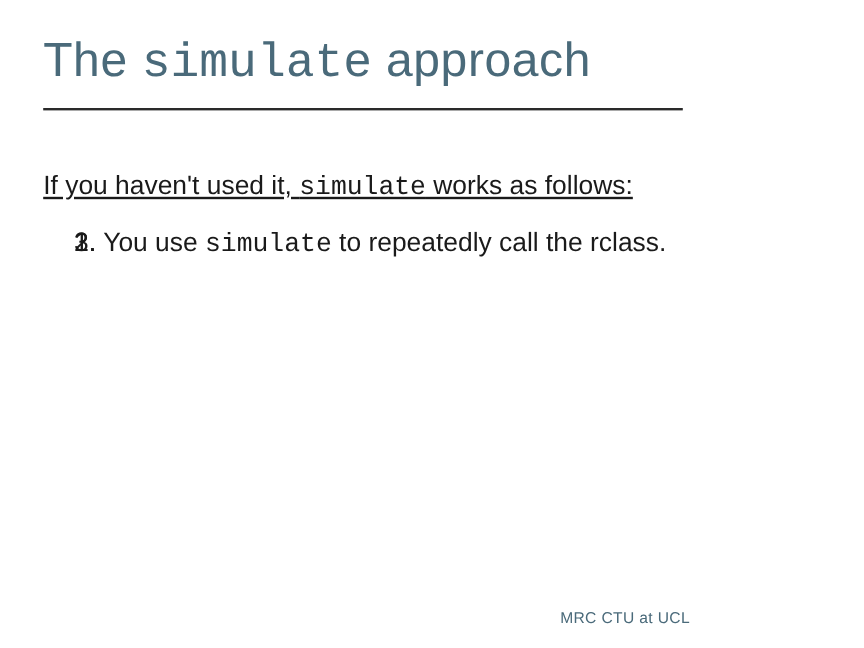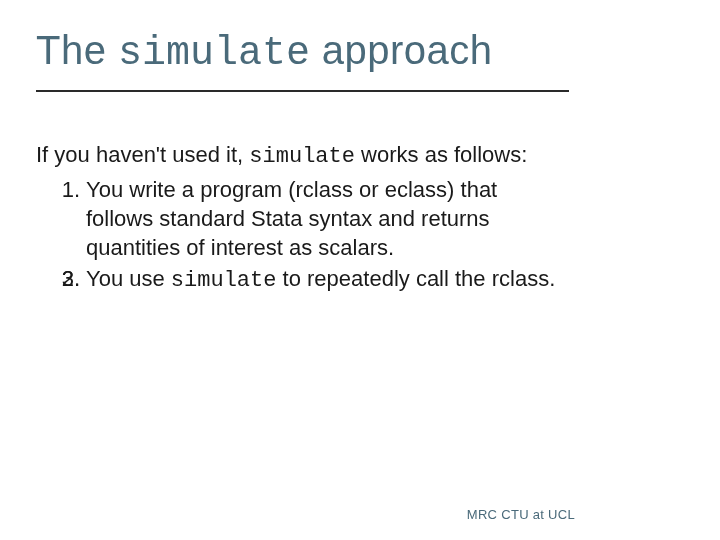--- a/index.html
+++ b/index.html
@@ -31,21 +31,21 @@
     border: none;
     border-top: 2px solid #2a2a2a;
     margin: 0;
   }
   .body {
     margin-top: 48px;
     font-size: 22px;
     line-height: 1.32;
     color: #1a1a1a;
   }
-  .intro { margin-bottom: 4px; }
+  .intro { margin-bottom: 16px; text-decoration: underline; }
   .intro .code { font-family: "Courier New", Courier, monospace; }
   ol { list-style: none; padding-left: 28px; }
   ol li {
     position: relative;
     padding-left: 22px;
     margin-bottom: 2px;
   }
   ol li .num {
     position: absolute;
     left: -10px;
@@ -75,21 +75,20 @@
 
   <div class="body">
 
     <p class="intro">
       <span>If you haven't used it, </span><span class="code">simulate</span><span> works as follows:</span>
     </p>
 
     <ol>
       <li>
         <span class="num">1.</span>
-        <span>You write a program (rclass or eclass) that follows standard Stata syntax and returns quantities of interest as scalars.</span>
       </li>
       <li>
         <span class="num">2.</span>
       </li>
       <li>
         <span class="num">3.</span>
         <span>You use </span><span class="code">simulate</span><span> to repeatedly call the rclass.</span>
       </li>
     </ol>
 

